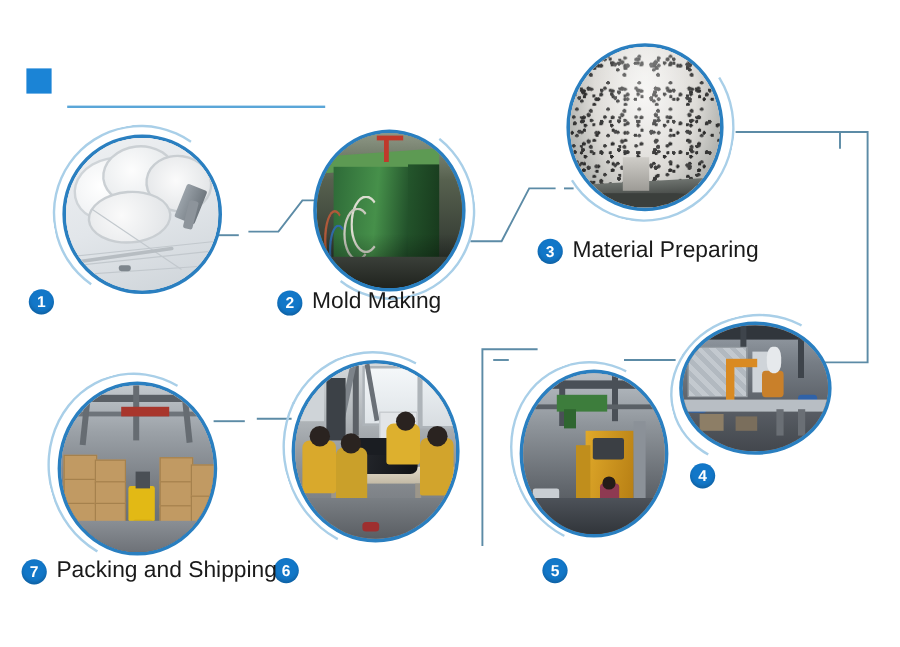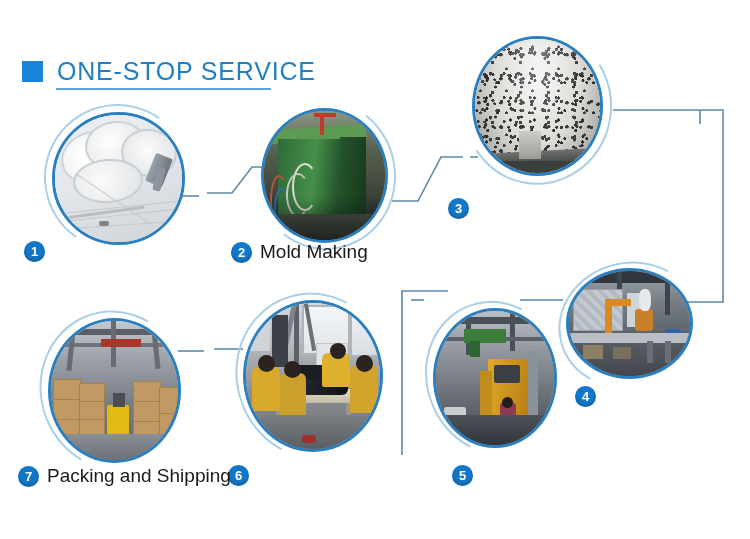--- a/index.html
+++ b/index.html
@@ -155,21 +155,20 @@
   .sc7 .fork { position:absolute; background:#e2b915; border-radius:2px; }
   .sc7 .floor { position:absolute; background:#8b9096; }
 </style>
 </head>
 <body>
 
 <div id="stage">
 
   <div class="heading">
     <div class="heading-square"></div>
-    <div class="heading-text">ONE-STOP SERVICE</div>
   </div>
   <div class="heading-rule"></div>
 
   <svg id="connectors" viewBox="0 0 750 539" xmlns="http://www.w3.org/2000/svg">
     <g fill="none" stroke="#5c8ba6" stroke-width="1.6" stroke-linecap="butt">
 
       <path d="M 178 196 L 199 196"></path>
       <path d="M 207 193 L 232 193 L 252 167 L 281 167"></path>
 
       <path d="M 392 201 L 418 201 L 441 157 L 463 157"></path>
@@ -368,20 +367,21 @@
     <div class="badge">1</div>
   </div>
 
   <div class="caption" style="left:231px; top:241px;">
     <div class="badge">2</div>
     <div class="caption-label">Mold Making</div>
   </div>
 
   <div class="caption" style="left:448px; top:198px;">
     <div class="badge">3</div>
+    <div class="caption-label">Material Preparing</div>
   </div>
 
   <div class="caption" style="left:575px; top:386px;">
     <div class="badge">4</div>
   </div>
 
   <div class="caption" style="left:452px; top:465px;">
     <div class="badge">5</div>
   </div>
 

